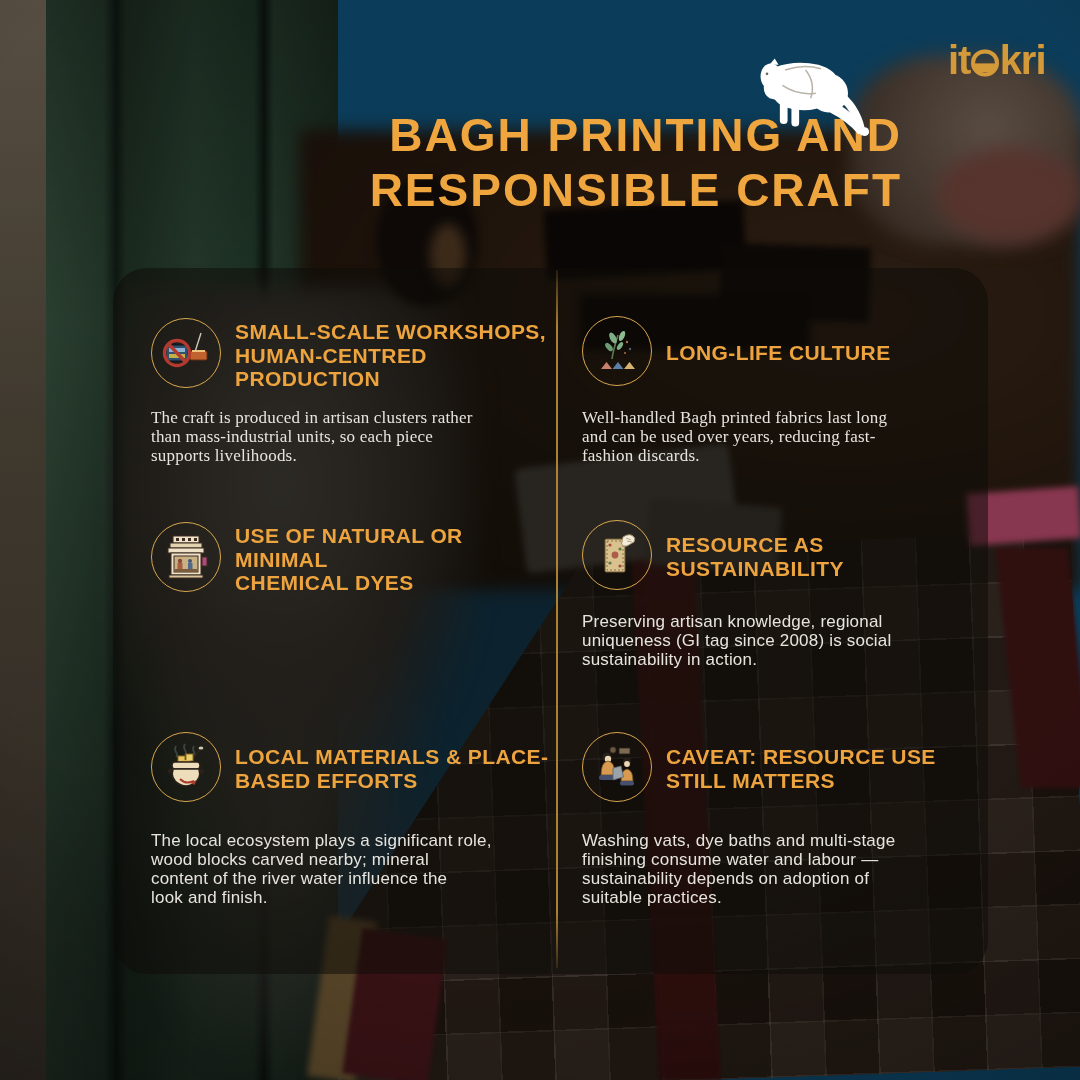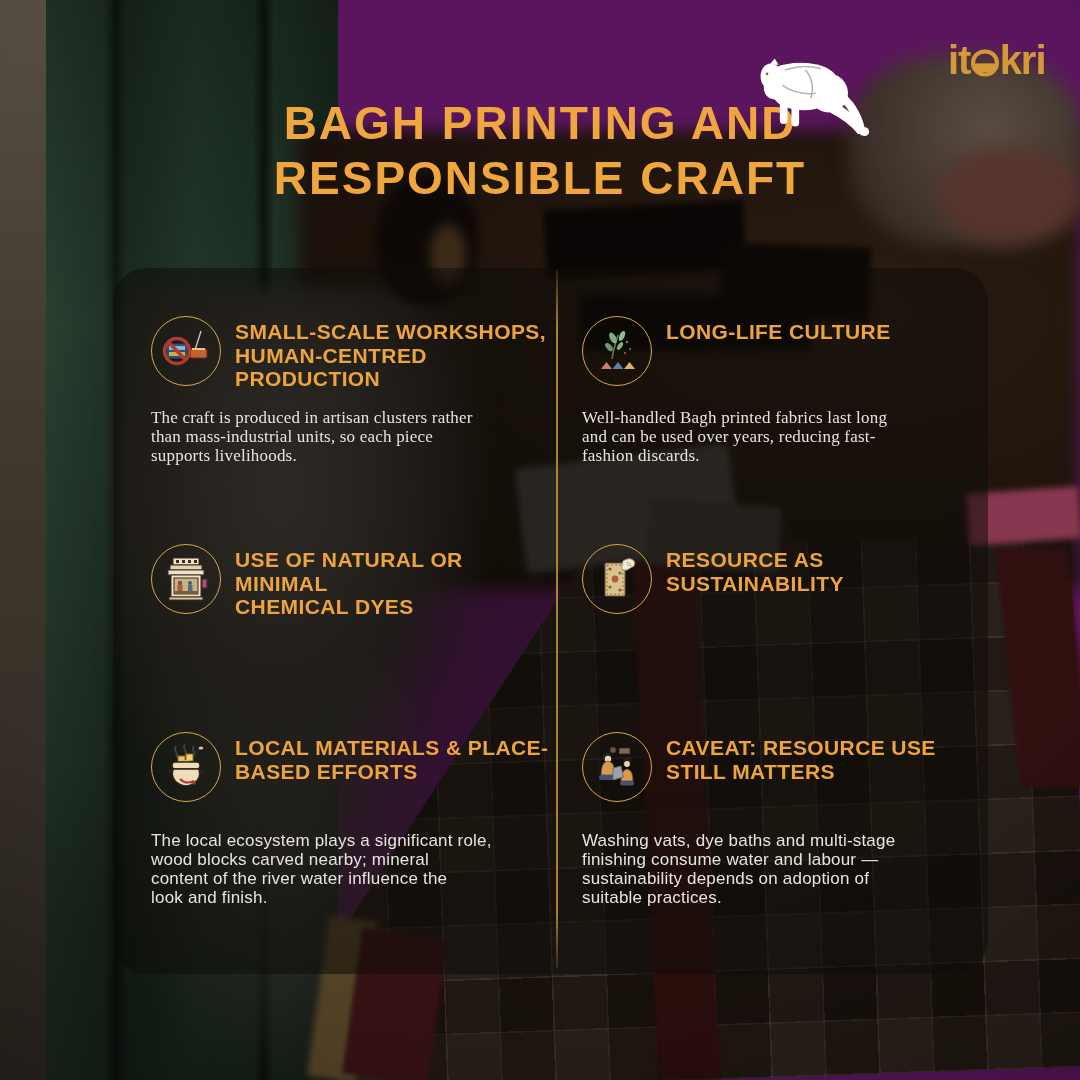--- a/index.html
+++ b/index.html
@@ -1,17 +1,17 @@
 <!DOCTYPE html>
 <html><head>
 <meta charset="utf-8">
 <style>
   html,body{margin:0;padding:0;background:#000;}
   .canvas{position:relative;width:1080px;height:1080px;overflow:hidden;
-          font-family:"Liberation Sans",sans-serif;background:#701a75;}
+          font-family:"Liberation Sans",sans-serif;background:#0c4a6e;}
   .canvas *{box-sizing:border-box;}
 
   
   .photo{position:absolute;inset:0;z-index:1;}
   .photo div{position:absolute;}
   .bg-wall{left:0;top:0;width:46px;height:100%;
     background:linear-gradient(#6a6152,#4d4639 40%,#352f27);}
   .bg-doors{left:46px;top:0;width:292px;height:100%;
     background:
       linear-gradient(rgba(0,0,0,.30),rgba(0,0,0,.05) 30%,rgba(0,0,0,.40) 85%),
@@ -73,36 +73,36 @@
   .divider{position:absolute;left:556px;top:270px;width:2px;height:698px;z-index:3;
     background:linear-gradient(to bottom,rgba(196,148,58,.15),rgba(196,148,58,.85) 8%,
       rgba(196,148,58,.85) 92%,rgba(196,148,58,.15));}
 
   
   .logo{position:absolute;left:948px;top:40px;z-index:5;color:#d49939;
     font-size:40px;font-weight:700;letter-spacing:-1px;line-height:1;cursor:pointer;}
   .logo-o{display:inline-block;width:.68em;height:.68em;border-radius:50%;
     border:.12em solid #d49939;background:linear-gradient(to top,#d49939 46%,rgba(0,0,0,0) 46%);
     transform:translateY(.06em);margin:0 1px;}
-  .title{position:absolute;left:190px;top:96px;width:700px;z-index:4;margin:0;
+  .title{position:absolute;left:190px;top:96px;width:700px;z-index:4;margin:12px;
     color:#f0a63e;font-size:46px;font-weight:800;letter-spacing:2px;line-height:1.2;
-    text-align:center;white-space:pre-line;}
+    text-align:right;white-space:pre-line;}
   .animal{position:absolute;left:752px;top:52px;width:120px;height:90px;z-index:6;}
 
   
   .section{position:absolute;width:400px;z-index:4;}
-  .sec-head{display:flex;align-items:flex-start;}
+  .sec-head{display:flex;align-items:center;}
   .icon-wrap{flex:0 0 70px;width:70px;height:70px;border-radius:50%;
     border:1.6px solid #d9a64f;display:flex;align-items:center;justify-content:center;}
   .sec-title{margin:4px 0 0 14px;width:316px;color:#eda43f;font-size:21px;
     font-weight:700;letter-spacing:.4px;line-height:1.12;white-space:pre-line;}
   .sec-body{position:absolute;left:0;margin:0;width:400px;color:#e7e4de;
     font-size:17px;line-height:1.12;letter-spacing:.2px;white-space:pre-line;}
   .sL{left:151px;} .sR{left:582px;}
-  .r1{top:316px;} .r2{top:520px;margin-top:24px;} .r3{top:732px;}
+  .r1{top:316px;} .r2{top:520px;} .r3{top:732px;}
   .r1 .sec-body{top:92px;font-family:Liberation Serif, serif;} .r2 .sec-body{top:92px;} .r3 .sec-body{top:99px;}
 </style>
 </head>
 <body>
 
 <div class="canvas">
 
   <div class="photo" aria-hidden="true">
     <div class="bg-wall"></div>
     <div class="bg-doors"></div>
@@ -236,20 +236,23 @@
           <circle cx="19" cy="34" r="1.6" fill="#5c7a4e"></circle>
           <circle cx="29" cy="37" r="1.6" fill="#a34a3c"></circle>
           <rect x="16" y="12" width="16" height="29" fill="none" stroke="#8a7245" stroke-dasharray="2 2"></rect>
           <path d="M32 8 q6 -4 10 -1 q3 2 1 6 l-7 4 q-4 1 -5.5 -2 z" fill="#f4ecda" stroke="#9a8a6a"></path>
           <path d="M35 9 l5 2 M36 12 l5 1" stroke="#b3a384" stroke-width="1"></path>
         </svg>
       </div>
       <h3 class="sec-title">RESOURCE AS
 SUSTAINABILITY</h3>
     </div>
+    <p class="sec-body">Preserving artisan knowledge, regional
+uniqueness (GI tag since 2008) is social
+sustainability in action.</p>
   </div>
 
   <div class="section sL r3">
     <div class="sec-head">
       <div class="icon-wrap">
         <svg width="52" height="52" viewBox="0 0 52 52">
           <path d="M16 5 q-2 3 0 6 q2 3 0 5" stroke="#3a4440" fill="none" stroke-width="1.8"></path>
           <path d="M25 3 q-2 3 0 6 q2 3 0 5" stroke="#3a4440" fill="none" stroke-width="1.8"></path>
           <path d="M34 5 q-2 3 0 6 q2 3 0 5" stroke="#3a4440" fill="none" stroke-width="1.8"></path>
           <line x1="40" y1="8" x2="32" y2="20" stroke="#2a211a" stroke-width="2"></line>

